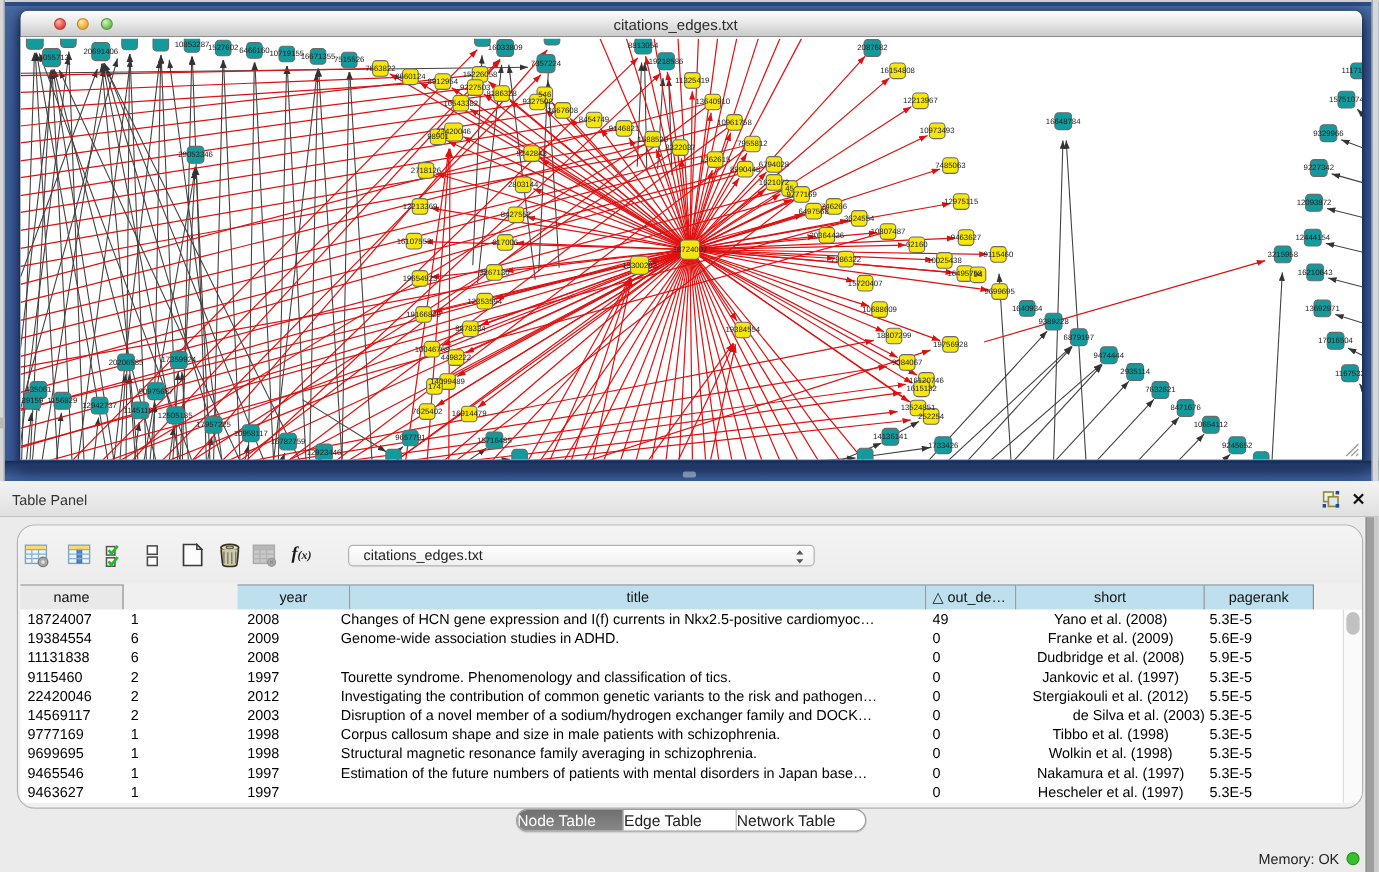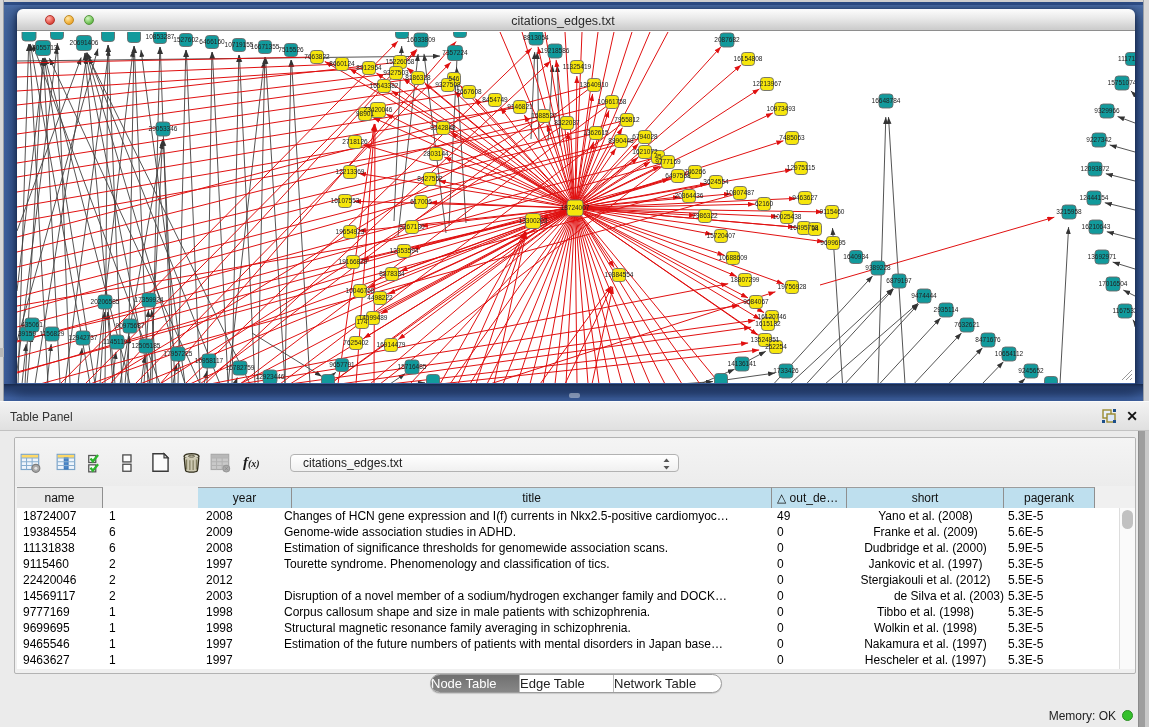--- a/index.html
+++ b/index.html
@@ -13,21 +13,21 @@
 .tl.r1{left:27.5px;background:radial-gradient(circle at 35% 30%,#ffb3ad,#ed6d62 45%,#d33a30 80%);border:1px solid #b5342c}
 .tl.y1{left:47px;background:radial-gradient(circle at 35% 30%,#ffe9b0,#f6bf52 45%,#e89e27 80%);border:1px solid #c08a22}
 .tl.g1{left:67px;background:radial-gradient(circle at 35% 30%,#d2f6c1,#8fd376 45%,#5ab23e 80%);border:1px solid #55963e}
 .canvas{position:relative;width:1118px;height:352px;background:#fff;overflow:hidden;border-top:1px solid #fff}
 .grip{position:absolute;right:2px;bottom:2px;width:14px;height:14px}
 .tpbar{position:absolute;left:0;top:401px;width:1149px;height:30px;background:linear-gradient(180deg,#f2f2f2,#e0e0e0);border-top:1px solid #fafafa;border-bottom:1px solid #c2c2c2}
 .tpbar .t{position:absolute;left:10px;top:8px;font-size:12px;color:#333}
 .tpbar .x{position:absolute;right:11px;top:6px;font-size:14px;font-weight:bold;color:#111}
 .lower{position:absolute;left:0;top:431px;width:1149px;height:296px;background:#ebebeb}
 .rgray{position:absolute;right:4px;top:0;width:7px;height:296px;background:#9e9e9e;border-left:1px solid #8b8b8b;z-index:4}.rgray2{position:absolute;right:0;top:0;width:4px;height:296px;background:#c9c9c9;z-index:4}
-.container{position:absolute;left:14px;top:6px;width:1122px;height:237px;background:#f0f0f0;border:1px solid #b3b3b3;border-radius:2px;overflow:hidden}
+.container{position:absolute;left:14px;top:6px;width:1122px;height:237px;background:#f0f0f0;border:1px solid #b3b3b3;border-radius:15px;overflow:hidden}
 .toolbar{position:relative;height:48px;background:linear-gradient(180deg,#f4f4f4,#ececec)}
 .combo{position:absolute;left:275px;top:16px;width:389px;height:18px;background:linear-gradient(180deg,#fff,#f0f0f0);border:1px solid #b2b2b2;border-radius:4px;font-size:12px;color:#222;line-height:16px;padding-left:12px}
 
 .thead{position:absolute;left:2px;top:49px;height:21px;font-size:12px;color:#111}
 .th{position:absolute;top:0;height:21px;border-top:1px solid #9c9c9c;border-right:1px solid #8f8f8f;background:#bedfee;text-align:center;line-height:20px}
 .rows{position:absolute;left:2px;top:70px;width:1104px;height:161px;background:#fff;font-size:12px;color:#000}
 .row{position:absolute;height:16px;line-height:16px;white-space:nowrap}
 .vsb{position:absolute;left:1104px;top:70px;width:16px;height:161px;background:#fafafa;border-left:1px solid #ddd}
 .vsb .th1{position:absolute;left:2px;top:2px;width:11px;height:19px;background:#c1c1c1;border-radius:6px}
 .tabs{position:absolute;left:430px;top:243px;height:19px;border:1px solid #9d9d9d;border-radius:10px;overflow:hidden;font-size:13px;background:#fff;box-shadow:0 1px 1px rgba(0,0,0,.15)}
@@ -680,38 +680,38 @@
         <div class="row" style="top:0px;left:267px">Changes of HCN gene expression and I(f) currents in Nkx2.5-positive cardiomyoc…</div>
         <div class="row" style="top:0px;left:760px">49</div>
         <div class="row" style="top:0px;left:830px;width:157px;text-align:center">Yano et al. (2008)</div>
         <div class="row" style="top:0px;left:991px">5.3E-5</div>
         <div class="row" style="top:16px;left:6px">19384554</div>
         <div class="row" style="top:16px;left:92px">6</div>
         <div class="row" style="top:16px;left:189px">2009</div>
         <div class="row" style="top:16px;left:267px">Genome-wide association studies in ADHD.</div>
         <div class="row" style="top:16px;left:760px">0</div>
         <div class="row" style="top:16px;left:830px;width:157px;text-align:center">Franke et al. (2009)</div>
-        <div class="row" style="top:16px;left:991px">5.6E-5</div>
+        <div class="row" style="top:16px;left:991px">5.6E-9</div>
         <div class="row" style="top:32px;left:6px">11131838</div>
         <div class="row" style="top:32px;left:92px">6</div>
         <div class="row" style="top:32px;left:189px">2008</div>
-        <div class="row" style="top:32px;left:267px">Estimation of significance thresholds for genomewide association scans.</div>
         <div class="row" style="top:32px;left:760px">0</div>
-        <div class="row" style="top:32px;left:830px;width:157px;text-align:center">Dudbridge et al. (2000)</div>
+        <div class="row" style="top:32px;left:830px;width:157px;text-align:center">Dudbridge et al. (2008)</div>
         <div class="row" style="top:32px;left:991px">5.9E-5</div>
         <div class="row" style="top:48px;left:6px">9115460</div>
         <div class="row" style="top:48px;left:92px">2</div>
         <div class="row" style="top:48px;left:189px">1997</div>
         <div class="row" style="top:48px;left:267px">Tourette syndrome. Phenomenology and classification of tics.</div>
         <div class="row" style="top:48px;left:760px">0</div>
         <div class="row" style="top:48px;left:830px;width:157px;text-align:center">Jankovic et al. (1997)</div>
         <div class="row" style="top:48px;left:991px">5.3E-5</div>
         <div class="row" style="top:64px;left:6px">22420046</div>
         <div class="row" style="top:64px;left:92px">2</div>
         <div class="row" style="top:64px;left:189px">2012</div>
+        <div class="row" style="top:64px;left:267px">Investigating the contribution of common genetic variants to the risk and pathogen…</div>
         <div class="row" style="top:64px;left:760px">0</div>
         <div class="row" style="top:64px;left:830px;width:157px;text-align:center">Stergiakouli et al. (2012)</div>
         <div class="row" style="top:64px;left:991px">5.5E-5</div>
         <div class="row" style="top:80px;left:6px">14569117</div>
         <div class="row" style="top:80px;left:92px">2</div>
         <div class="row" style="top:80px;left:189px">2003</div>
         <div class="row" style="top:80px;left:267px">Disruption of a novel member of a sodium/hydrogen exchanger family and DOCK…</div>
         <div class="row" style="top:80px;left:760px">0</div>
         <div class="row" style="top:80px;left:830px;width:157px;text-align:right">de Silva et al. (2003)</div>
         <div class="row" style="top:80px;left:991px">5.3E-5</div>

